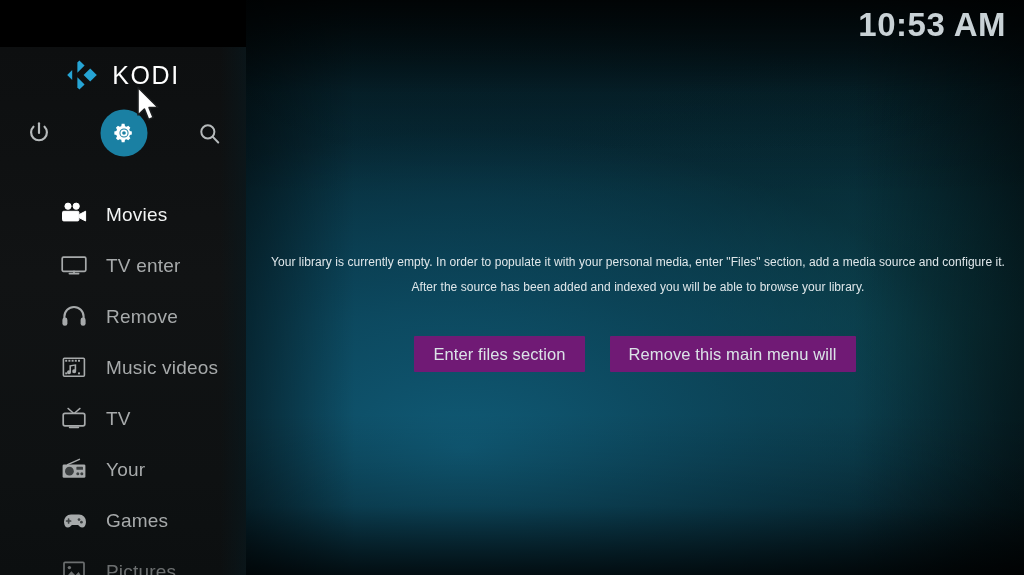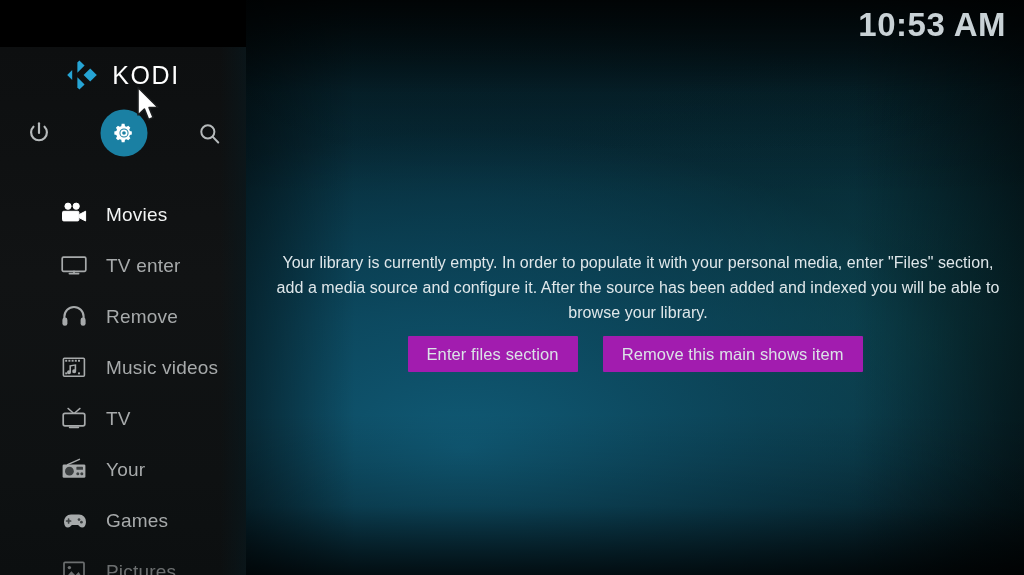--- a/index.html
+++ b/index.html
@@ -162,40 +162,40 @@
   }
 
   
   .empty-msg {
     position: absolute;
     left: 268px;
     top: 250px;
     width: 740px;
     text-align: center;
     color: #dfe7ea;
-    font-size: 16px;
+    font-size: 12px;
     line-height: 25px;
     letter-spacing: 0.05px;
   }
   .btn-row {
     position: absolute;
     left: 246px;
     top: 336px;
     width: 778px;
     display: flex;
     justify-content: center;
     gap: 25px;
   }
   .btn {
     height: 36px;
     display: flex;
     align-items: center;
     justify-content: center;
     padding: 0 19px;
-    background: #a21caf;
+    background: #701a75;
     color: #dbe3e7;
     font-size: 16.5px;
     letter-spacing: 0.1px;
     border: none;
     border-radius: 1px;
     font-family: "Liberation Sans", sans-serif;
     white-space: nowrap;
   }
 
   
@@ -214,21 +214,21 @@
 <div id="app">
 
   <div class="main-bg"></div>
 
   <div class="clock">10:53 AM</div>
 
   <div class="empty-msg">Your library is currently empty. In order to populate it with your personal media, enter "Files" section, add a media source and configure it. After the source has been added and indexed you will be able to browse your library.</div>
 
   <div class="btn-row">
     <button class="btn">Enter files section</button>
-    <button class="btn">Remove this main shows item</button>
+    <button class="btn">Remove this main menu will</button>
   </div>
 
   <div class="sidebar">
 
     <div class="logo-row">
       <svg class="logo-mark" viewBox="0 0 34 32">
         <g fill="#26a4d4">
           <path d="M1.2 16 L6.2 11 L6.2 21 Z"></path>
           <path d="M13.4 1.4 L18.6 6.6 L11.4 13.8 L11.4 3.4 Z"></path>
           <path d="M11.4 18.2 L11.4 28.6 L13.4 30.6 L18.6 25.4 Z"></path>

